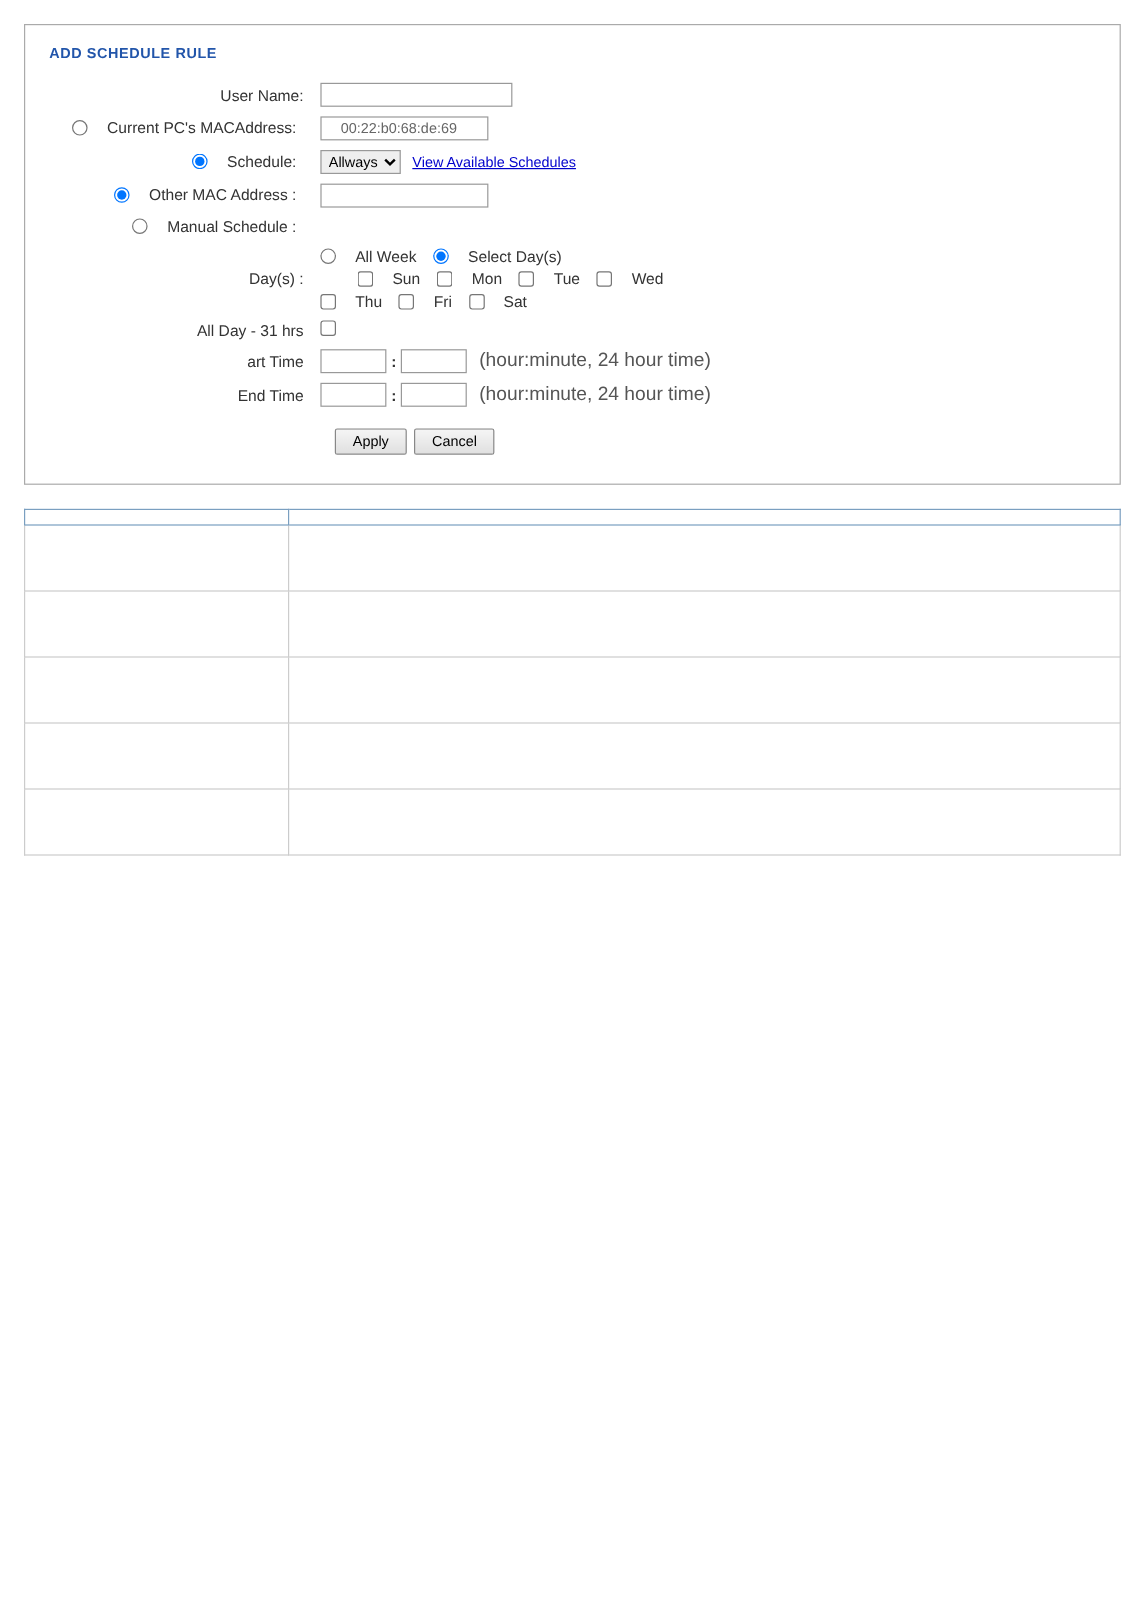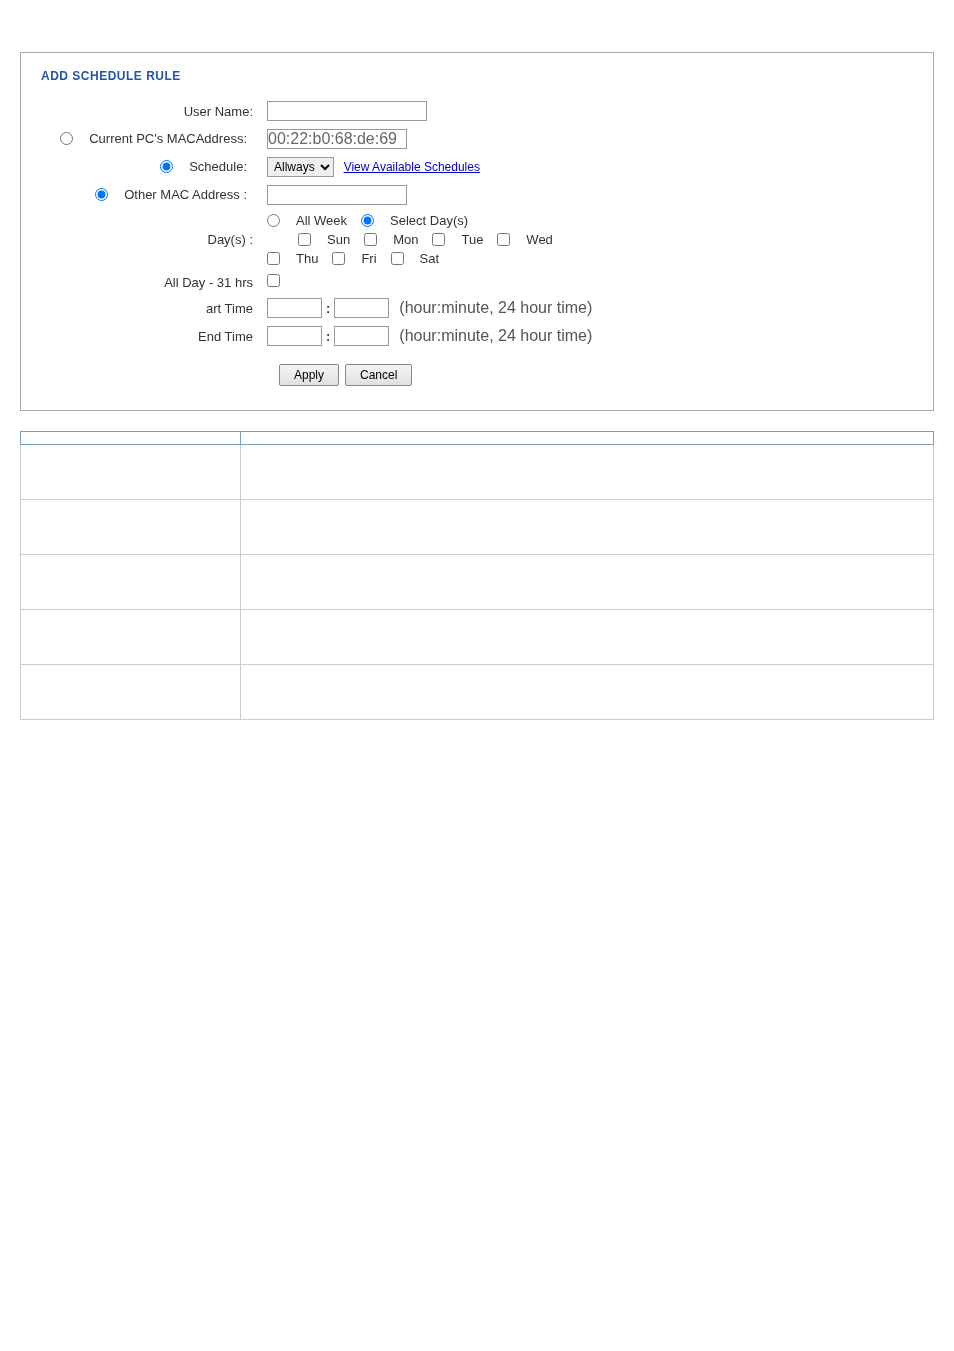--- a/index.html
+++ b/index.html
@@ -14,21 +14,20 @@
     .main-container {
       max-width: 920px;
       margin: 0 auto;
     }
 
     
     .schedule-rule-box {
       border: 1px solid #aaa;
       padding: 16px 20px 20px 20px;
       margin-bottom: 20px;
-      margin-top: 32px;
     }
 
     .section-title {
       color: #2255aa;
       font-weight: bold;
       font-size: 12px;
       text-transform: uppercase;
       margin-bottom: 14px;
       letter-spacing: 0.5px;
     }
@@ -50,22 +49,22 @@
       padding-right: 8px;
       color: #333;
     }
 
     .form-table .value-cell {
       text-align: left;
     }
 
     input[type="text"] {
       border: 1px solid #999;
-      padding: 2px 0;
-      font-size: 16px;
+      padding: 2px 16px;
+      font-size: 12px;
       height: 20px;
     }
 
     input[type="text"].mac-input {
       width: 140px;
       color: #666;
     }
 
     input[type="text"].time-input {
       width: 55px;
@@ -215,20 +214,29 @@
           <label class="radio-label">
             <input type="radio" name="mac_select" checked="" style="">
             <span>Other MAC Address :</span>
           </label>
         </td>
         <td class="value-cell">
           <input type="text" class="mac-input" value="" style="">
         </td>
       </tr>
 
+      <tr>
+        <td class="label-cell">
+          <label class="radio-label">
+            <input type="radio" name="schedule_type" style="">
+            <span>Manual Schedule :</span>
+          </label>
+        </td>
+        <td class="value-cell"></td>
+      </tr>
 
       <tr>
         <td class="label-cell">
           <span>Day(s) :</span>
         </td>
         <td class="value-cell">
           <div class="day-row">
             <label class="radio-label">
               <input type="radio" name="day_select" style="">
               <span>All Week</span>

